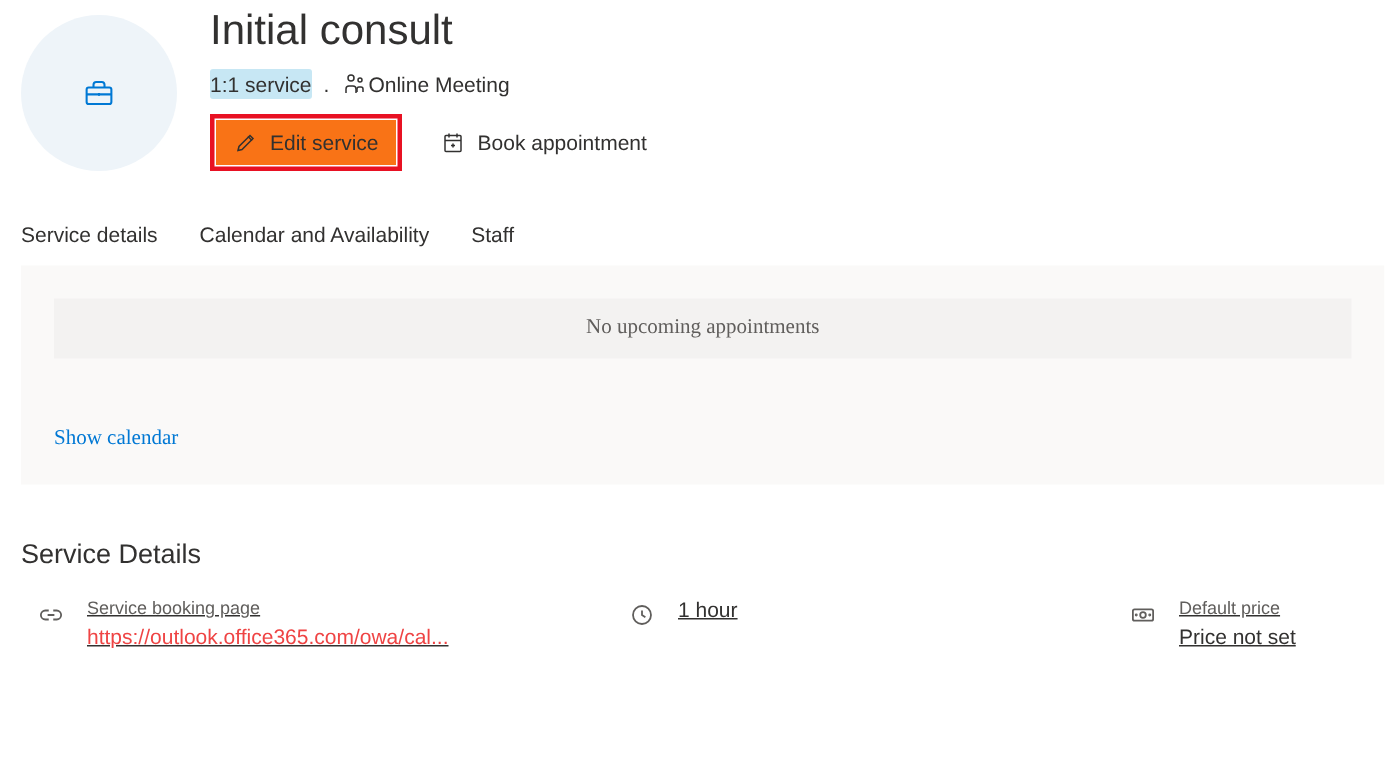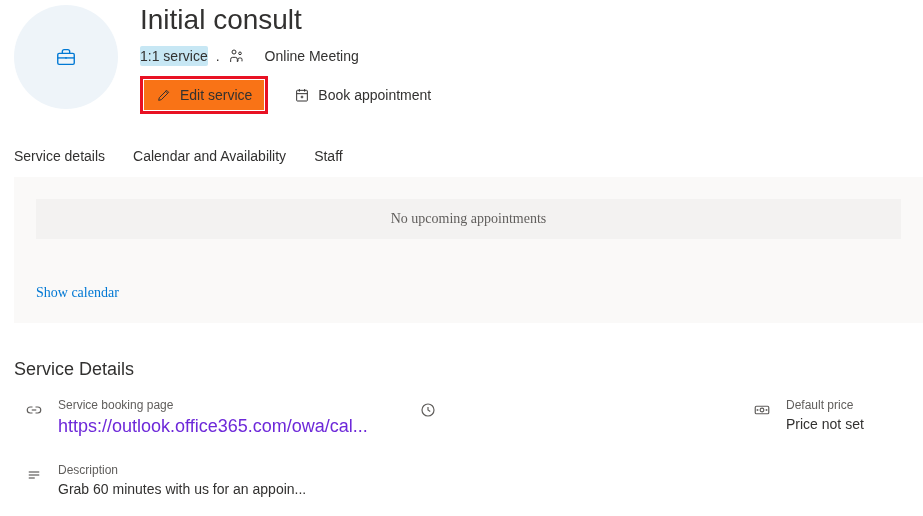--- a/index.html
+++ b/index.html
@@ -6,21 +6,21 @@
     body {
       font-family: 'Segoe UI', -apple-system, sans-serif;
       background: #fff;
       color: #323130;
       font-size: 14px;
       width: 923px;
     }
     .header-section {
       display: flex;
       padding: 0 14px 24px 14px;
-      align-items: center;
+      align-items: flex-end;
     }
     .avatar-circle {
       width: 104px;
       height: 104px;
       border-radius: 50%;
       background: #eef4f9;
       display: flex;
       align-items: center;
       justify-content: center;
       margin-right: 22px;
@@ -46,21 +46,21 @@
       background: #c7e7f4;
       color: #323130;
       padding: 2px 0;
       border-radius: 2px;
       font-size: 14px;
     }
     .meta-dot { color: #323130; }
     .meeting-type {
       display: flex;
       align-items: center;
-      gap: 21px;
+      gap: 2px;
       color: #323130;
     }
     .action-row {
       display: flex;
       align-items: center;
       gap: 14px;
     }
     .edit-service-btn {
       display: flex;
       align-items: center;
@@ -140,20 +140,21 @@
       display: grid;
       grid-template-columns: 380px 320px 1fr;
       column-gap: 14px;
       row-gap: 26px;
       padding: 0 24px;
     }
     .detail-item {
       display: flex;
       gap: 14px;
       align-items: flex-start;
+      text-decoration: underline;
     }
     .detail-icon {
       width: 20px;
       height: 20px;
       display: flex;
       align-items: center;
       justify-content: center;
       flex-shrink: 0;
       margin-top: 2px;
     }
@@ -164,23 +165,23 @@
       margin-bottom: 4px;
     }
     .detail-value {
       color: #323130;
       font-size: 14px;
       overflow: hidden;
       text-overflow: ellipsis;
       white-space: nowrap;
     }
     .detail-link {
-      color: #6d28d9;
-      cursor: pointer;
-      font-size: 18px;
+      color: #ef4444;
+      cursor: pointer;
+      font-size: 14px;
       overflow: hidden;
       text-overflow: ellipsis;
       white-space: nowrap;
     }
     svg { display: block; }
   </style>
 </head>
 <body>
 
 <div class="header-section">
@@ -270,45 +271,33 @@
   </div>
 
   <div class="detail-item">
     <span class="detail-icon">
       <svg width="18" height="18" viewBox="0 0 24 24" fill="none" stroke="#605e5c" stroke-width="1.6">
         <circle cx="12" cy="12" r="8"></circle>
         <path d="M12 8 v4 l3 2"></path>
       </svg>
     </span>
     <div class="detail-text">
+      <div class="detail-value">1 hour</div>
     </div>
   </div>
 
   <div class="detail-item">
     <span class="detail-icon">
       <svg width="18" height="18" viewBox="0 0 24 24" fill="none" stroke="#605e5c" stroke-width="1.6">
         <rect x="3" y="7" width="18" height="10" rx="1.5"></rect>
         <circle cx="12" cy="12" r="2.5"></circle>
         <circle cx="6" cy="12" r="0.5" fill="#605e5c"></circle>
         <circle cx="18" cy="12" r="0.5" fill="#605e5c"></circle>
       </svg>
     </span>
     <div class="detail-text">
       <div class="detail-label">Default price</div>
       <div class="detail-value">Price not set</div>
     </div>
   </div>
 
-  <div class="detail-item">
-    <span class="detail-icon">
-      <svg width="18" height="18" viewBox="0 0 24 24" fill="none" stroke="#605e5c" stroke-width="1.6">
-        <line x1="5" y1="8" x2="19" y2="8"></line>
-        <line x1="5" y1="12" x2="19" y2="12"></line>
-        <line x1="5" y1="16" x2="13" y2="16"></line>
-      </svg>
-    </span>
-    <div class="detail-text">
-      <div class="detail-label">Description</div>
-      <div class="detail-value">Grab 60 minutes with us for an appoin...</div>
-    </div>
-  </div>
 
 </div>
 
 </body></html>

